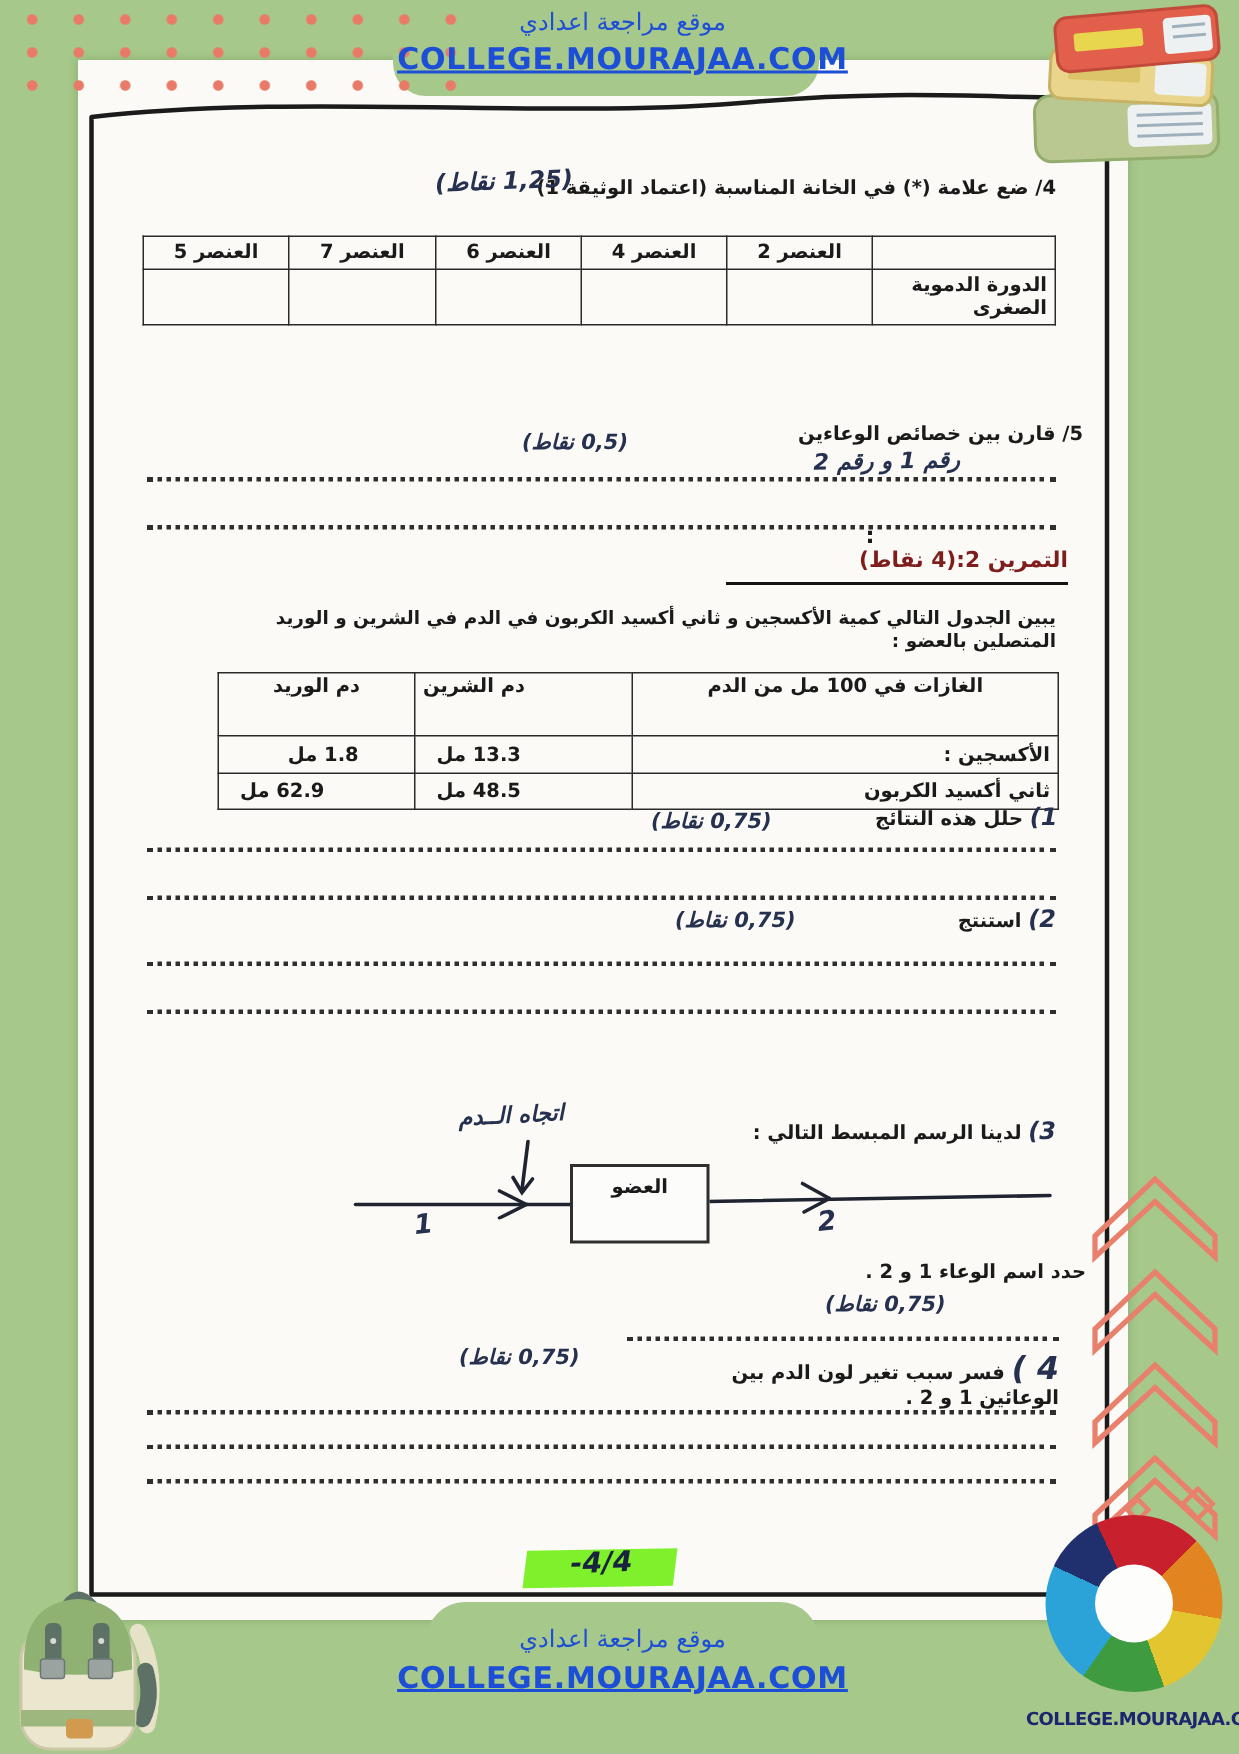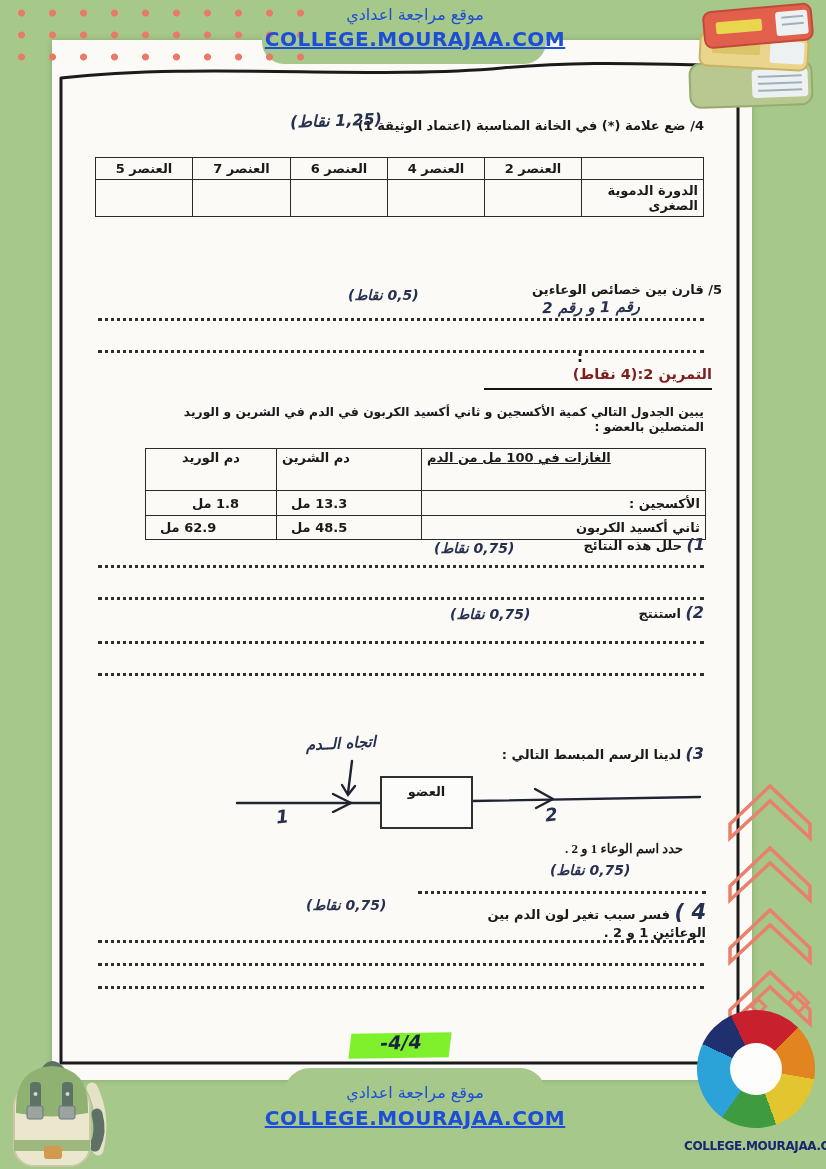--- a/index.html
+++ b/index.html
@@ -141,21 +141,21 @@
   <div class="printed" style="left:132px; top:405px; width:572px; font-size:12.3px;">يبين الجدول التالي كمية الأكسجين و ثاني أكسيد الكربون  في الدم في الشرين و الوريد المتصلين بالعضو :</div>
 
   <table class="doc-table" style="left:145px; top:448px; width:560px;">
     <colgroup>
         <col style="width:284px">
         <col style="width:145px">
         <col style="width:131px">
       </colgroup>
     <tbody>
         <tr style="height:42px; vertical-align:top;">
-      <th style="text-align:left;text-decoration:underline;">الغازات في 100 مل من الدم</th>
+      <th style="text-align:center;">الغازات في 100 مل من الدم</th>
       <th style="text-align:left;">دم الشرين</th>
       <th style="text-align:center;">دم الوريد</th>
     </tr>
     <tr style="height:25px;">
       <td>الأكسجين :</td>
       <td style="text-align:left; padding-left:14px;">13.3 مل</td>
       <td style="text-align:center; padding-left:14px;">1.8 مل</td>
     </tr>
     <tr style="height:24px;">
       <td>ثاني أكسيد الكربون</td>
@@ -196,21 +196,21 @@
       <path d="M 122 6 L 118 38"></path>
       <path d="M 112 30 L 118 40 L 125 31"></path>
     </g>
   </svg>
   <div class="organ-box">
     <span>العضو</span>
   </div>
   <div class="hand" style="left:276px; top:806px; font-size:18px; transform:rotate(-6deg);">1</div>
   <div class="hand" style="left:545px; top:804px; font-size:18px; transform:rotate(-6deg);">2</div>
 
-  <div class="printed" style="left:477px; top:841px; width:206px;font-family:Liberation Serif, serif;">حدد اسم الوعاء 1 و 2 .</div>
+  <div class="printed" style="left:518px; top:841px; width:206px;">حدد اسم الوعاء 1 و 2 .</div>
   <div class="hand" style="left:550px; top:862px;">(0,75 نقاط)</div>
   <div class="dotted" style="left:418px; top:891px; width:288px;"></div>
 
   <div class="printed" style="left:440px; top:899px; width:266px;">
     <span class="hand-inline" style="font-size:21px;">4 )</span>
     <span>فسر سبب تغير لون الدم بين الوعائين 1 و 2 .</span>
   </div>
   <div class="hand" style="left:306px; top:897px;">(0,75 نقاط)</div>
   <div class="dotted" style="left:98px; top:940px; width:606px;"></div>
   <div class="dotted" style="left:98px; top:963px; width:606px;"></div>

